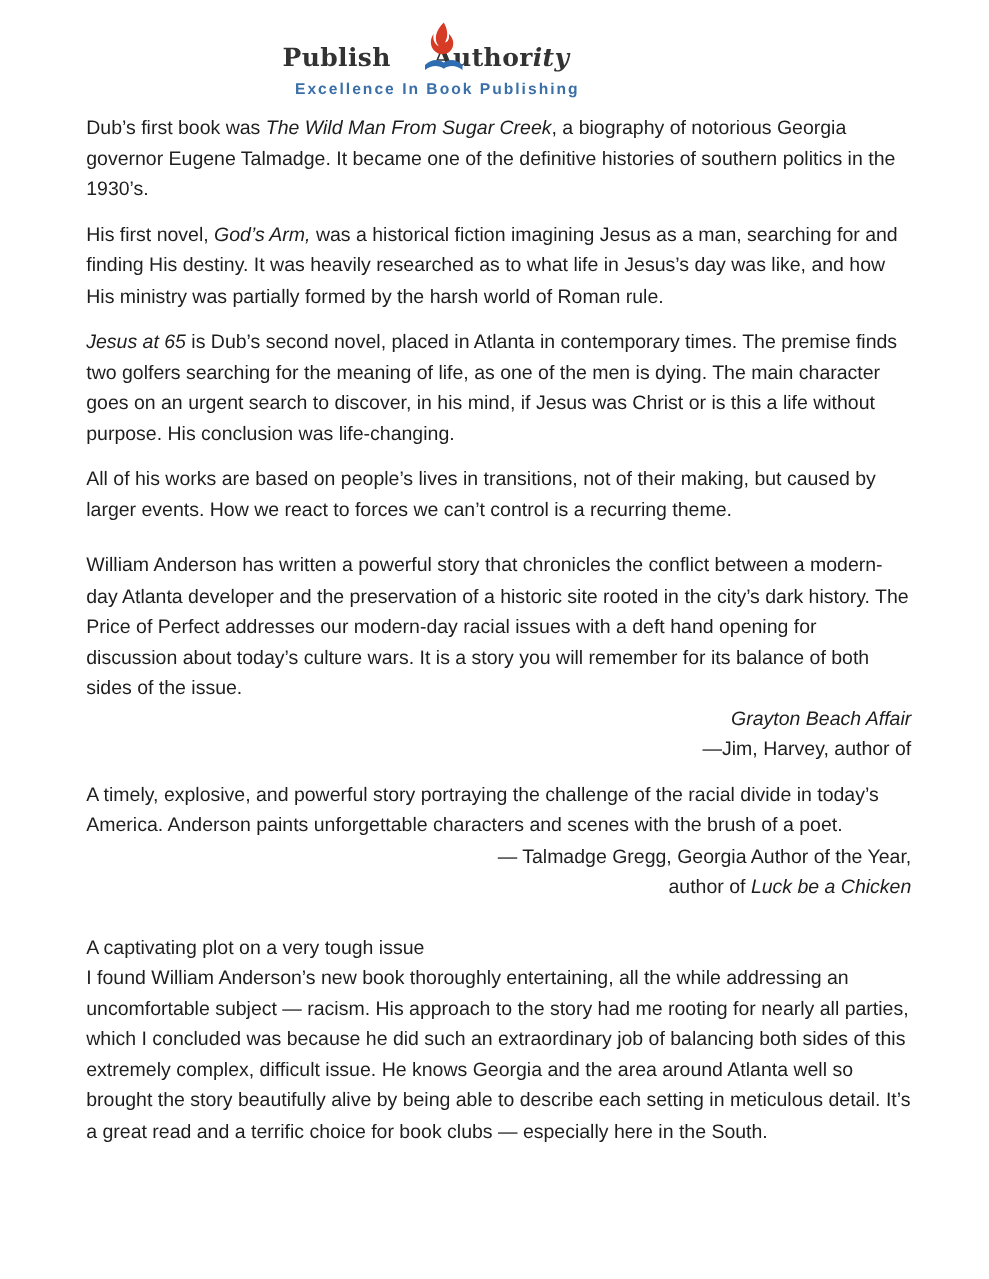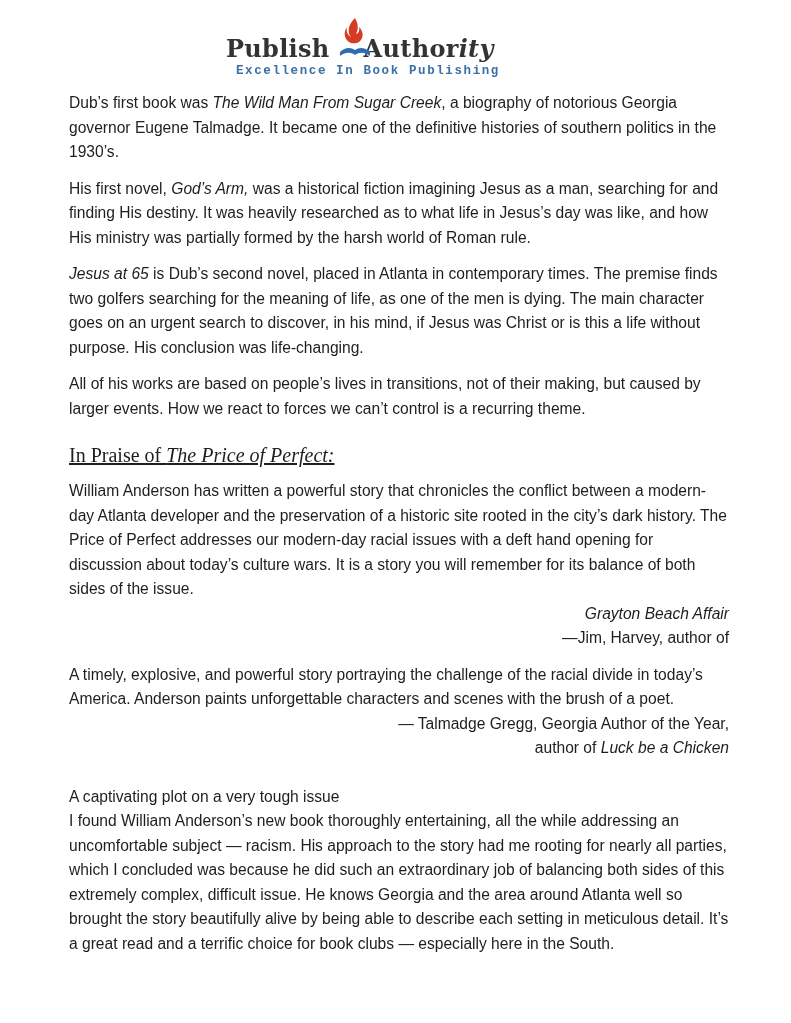--- a/index.html
+++ b/index.html
@@ -1,24 +1,24 @@
 <!DOCTYPE html>
 <html><head>
 <meta charset="utf-8">
 <style>
   html, body { margin: 0; padding: 0; background: #ffffff; }
   body { width: 791px; height: 1023px; position: relative; overflow: hidden;
          font-family: "Liberation Sans", sans-serif; color: #1a1a1a; }
   .logo { position: absolute; left: 226px; top: 14px; width: 290px; height: 68px; }
   .logo-main { position: absolute; left: 0; top: 20px; font-family: "DejaVu Serif", serif;
-               font-size: 24px; font-weight: bold; color: #333333; letter-spacing: 0.3px; white-space: nowrap; }
+               font-size: 20px; font-weight: bold; color: #333333; letter-spacing: 0.3px; white-space: nowrap; }
   .logo-main .a2 { margin-left: 34px; }
   .logo-main .ity { font-style: italic; }
   .logo-icon { position: absolute; left: 112px; top: 2px; width: 34px; height: 44px; }
-  .logo-tag { position: absolute; left: 10px; top: 50px; font-family: Liberation Mono, monospace;
+  .logo-tag { position: absolute; left: 10px; top: 50px; font-family: Liberation Sans, sans-serif;
               font-size: 12.5px; font-weight: bold; color: #3a6fa8; letter-spacing: 1.6px; white-space: nowrap; }
   .content { position: absolute; left: 69px; top: 91px; width: 660px;
              font-size: 15.6px; line-height: 24.5px; color: #1e1e1e; }
   p { margin: 0 0 12px 0; }
   .gap-head { height: 8px; }
   .heading { font-family: "Liberation Serif", serif; font-size: 20px; text-decoration: underline;
              margin: 0 0 10px 0; line-height: 28px; color: #1e1e1e; }
   .attr { text-align: right; margin: 0; }
   .block { margin-bottom: 12px; }
   i, em { }
@@ -37,21 +37,20 @@
   <div class="logo-tag">Excellence In Book Publishing</div>
 </div>
 
 <div class="content">
   <p><span>Dub’s first book was </span><i>The Wild Man From Sugar Creek</i><span>, a biography of notorious Georgia governor Eugene Talmadge. It became one of the definitive histories of southern politics in the 1930’s.</span></p>
   <p><span>His first novel, </span><i>God’s Arm,</i><span> was a historical fiction imagining Jesus as a man, searching for and finding His destiny. It was heavily researched as to what life in Jesus’s day was like, and how His ministry was partially formed by the harsh world of Roman rule.</span></p>
   <p><span></span><i>Jesus at 65</i><span> is Dub’s second novel, placed in Atlanta in contemporary times. The premise finds two golfers searching for the meaning of life, as one of the men is dying. The main character goes on an urgent search to discover, in his mind, if Jesus was Christ or is this a life without purpose. His conclusion was life-changing.</span></p>
   <p><span>All of his works are based on people’s lives in transitions, not of their making, but caused by larger events. How we react to forces we can’t control is a recurring theme.</span></p>
 
   <div class="gap-head"></div>
-  <div class="heading"><span>In Praise of </span><i>The Price of Perfect:</i></div>
 
   <div class="block">
     <p style="margin:0">William Anderson has written a powerful story that chronicles the conflict between a modern-day Atlanta developer and the preservation of a historic site rooted in the city’s dark history. The Price of Perfect addresses our modern-day racial issues with a deft hand opening for discussion about today’s culture wars. It is a story you will remember for its balance of both sides of the issue.</p>
     <p class="attr"><i>Grayton Beach Affair</i></p>
     <p class="attr">—Jim, Harvey, author of</p>
   </div>
 
   <div class="block">
     <p style="margin:0">A timely, explosive, and powerful story portraying the challenge of the racial divide in today’s America. Anderson paints unforgettable characters and scenes with the brush of a poet.</p>
     <p class="attr">— Talmadge Gregg, Georgia Author of the Year,</p>

